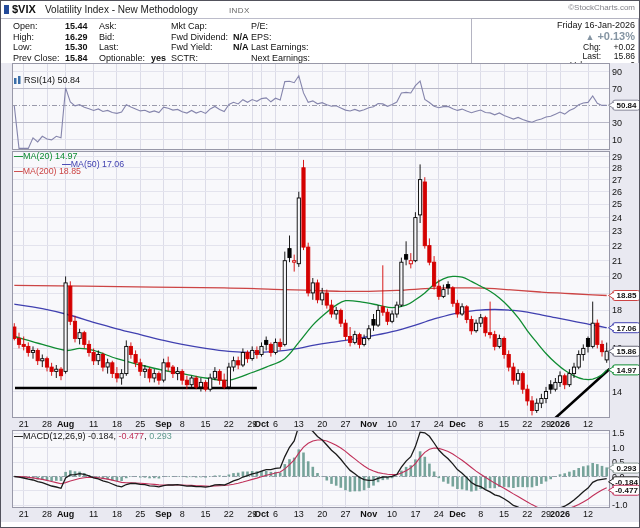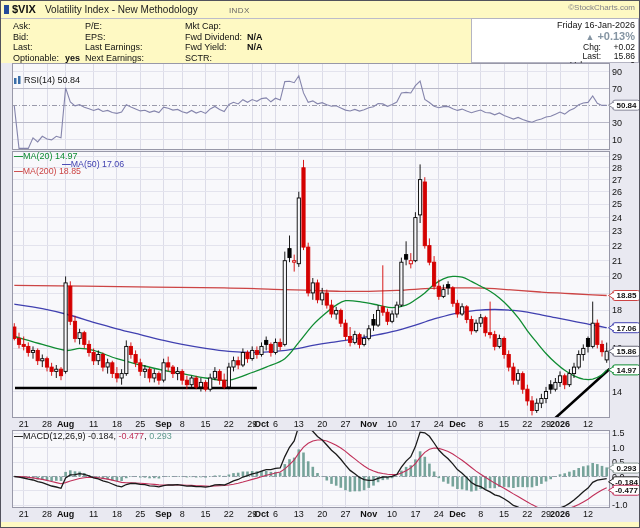--- a/index.html
+++ b/index.html
@@ -1,35 +1,35 @@
 <!DOCTYPE html>
 <html><head>
 <meta charset="utf-8">
 <style>
   html,body{margin:0;padding:0;background:#9a9aa2;}
-  #stage{position:relative;width:640px;height:528px;background:#fef9c3;overflow:hidden;
+  #stage{position:relative;width:640px;height:528px;background:#ffffff;overflow:hidden;
          box-sizing:border-box;border:1px solid #52525c;
          font-family:"Liberation Sans", sans-serif;color:#111;}
   
   #titlebar{position:absolute;left:0;top:0;width:640px;height:17px;border-bottom:1px solid #bcbcca;}
   #tmark{position:absolute;left:3px;top:4px;width:5px;height:9px;background:#234a9a;}
   #sym{position:absolute;left:11px;top:2px;font-size:11px;font-weight:bold;}
   #sname{position:absolute;left:44px;top:3px;font-size:10px;color:#222;}
   #sexch{position:absolute;left:228px;top:5px;font-size:8px;color:#666;letter-spacing:.4px;}
   #copyright{position:absolute;right:4px;top:2px;font-size:8px;color:#808088;}
   
   #quote-grid{position:absolute;left:12px;top:20px;display:flex;}
   .qcol{display:flex;flex-direction:column;}
   .qcol0{width:86px}.qcol1{width:72px}.qcol2{width:80px}.qcol3{width:100px}
   .qrow{font-size:9px;line-height:10.5px;white-space:nowrap;}
   .qrow .lq{display:inline-block;}
   .qcol0 .lq{width:52px}.qcol1 .lq{width:52px}.qcol2 .lq{width:62px}.qcol3 .lq{width:66px}
   .qrow .lv{font-weight:bold;}
   
-  #quote-box{position:absolute;left:470px;top:17px;width:168px;height:45px;background:#ffffff;
+  #quote-box{position:absolute;left:470px;top:17px;width:168px;height:52px;background:#ffffff;
              border:1px solid #b4b4c2;box-sizing:border-box;text-align:right;padding:1px 3px;}
   #qdate{font-size:9px;line-height:10px;}
   #qpct{font-size:11px;line-height:12px;font-weight:bold;color:#8494a2;}
   #qpct .tri{font-size:9px;}
   .qstat{display:flex;justify-content:flex-end;font-size:8.5px;line-height:8.8px;}
   .qstat .sv{font-weight:normal;min-width:34px;text-align:right;}
   
   .legend{position:absolute;font-size:9px;line-height:8px;white-space:nowrap;z-index:5;}
   #rsi-leg{left:13px;top:64px;margin-top:11px;}
   #main-leg{left:13px;top:152px;}
@@ -48,37 +48,43 @@
 
   <div id="titlebar">
     <span id="tmark"></span>
     <span id="sym">$VIX</span>
     <span id="sname">Volatility Index - New Methodology</span>
     <span id="sexch">INDX</span>
   </div>
   <div id="copyright">©StockCharts.com</div>
 
   <div id="quote-grid">
+      <div class="qcol qcol0">
+        <div class="qrow"><span class="lq">Open:</span><span class="lv">15.44</span></div>
+        <div class="qrow"><span class="lq">High:</span><span class="lv">16.29</span></div>
+        <div class="qrow"><span class="lq">Low:</span><span class="lv">15.30</span></div>
+        <div class="qrow"><span class="lq">Prev Close:</span><span class="lv">15.84</span></div>
+      </div>
       <div class="qcol qcol1">
         <div class="qrow"><span class="lq">Ask:</span><span class="lv"></span></div>
         <div class="qrow"><span class="lq">Bid:</span><span class="lv"></span></div>
         <div class="qrow"><span class="lq">Last:</span><span class="lv"></span></div>
         <div class="qrow"><span class="lq">Optionable:</span><span class="lv">yes</span></div>
       </div>
+      <div class="qcol qcol2">
+        <div class="qrow"><span class="lq">Mkt Cap:</span><span class="lv"></span></div>
+        <div class="qrow"><span class="lq">Fwd Dividend:</span><span class="lv">N/A</span></div>
+        <div class="qrow"><span class="lq">Fwd Yield:</span><span class="lv">N/A</span></div>
+        <div class="qrow"><span class="lq">SCTR:</span><span class="lv"></span></div>
+      </div>
       <div class="qcol qcol3">
         <div class="qrow"><span class="lq">P/E:</span><span class="lv"></span></div>
         <div class="qrow"><span class="lq">EPS:</span><span class="lv"></span></div>
         <div class="qrow"><span class="lq">Last Earnings:</span><span class="lv"></span></div>
         <div class="qrow"><span class="lq">Next Earnings:</span><span class="lv"></span></div>
-      </div>
-      <div class="qcol qcol2">
-        <div class="qrow"><span class="lq">Mkt Cap:</span><span class="lv"></span></div>
-        <div class="qrow"><span class="lq">Fwd Dividend:</span><span class="lv">N/A</span></div>
-        <div class="qrow"><span class="lq">Fwd Yield:</span><span class="lv">N/A</span></div>
-        <div class="qrow"><span class="lq">SCTR:</span><span class="lv"></span></div>
       </div>
     </div>
 
   <div id="quote-box">
     <div id="qdate">Friday 16-Jan-2026</div>
     <div id="qpct"><span class="tri">▲</span> <span>+0.13%</span></div>
     <div id="stat-rows">
         <div class="qstat">
           <span>Chg:</span>
           <span class="sv">+0.02</span>

